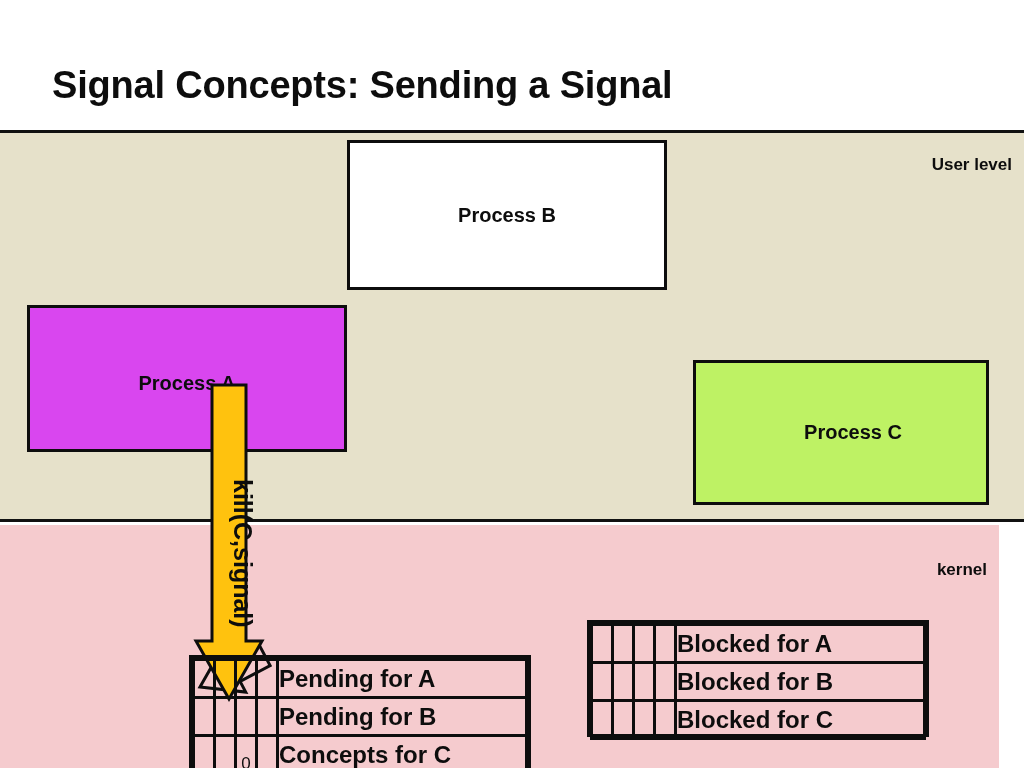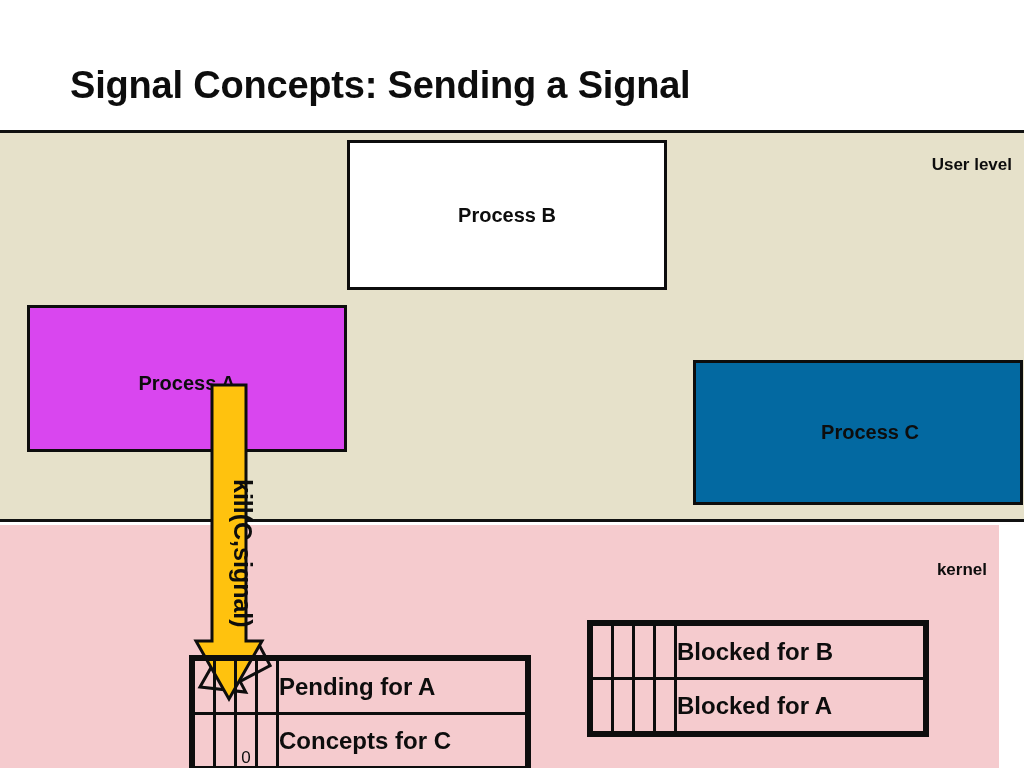--- a/index.html
+++ b/index.html
@@ -19,21 +19,20 @@
   #slide-title {
     position: absolute;
     left: 52px;
     top: 64px;
     font-size: 38px;
     font-weight: bold;
     color: #0d0d0d;
     letter-spacing: -0.2px;
     white-space: nowrap;
     font-family: "Liberation Sans", sans-serif;
-    margin-left: 18px;
   }
 
   
   #user-band {
     position: absolute;
     left: 0;
     top: 130px;
     width: 1024px;
     height: 392px;
     background: #e6e1ca;
@@ -74,22 +73,22 @@
     font-weight: bold;
     color: #0d0d0d;
   }
   #process-b-box {
     left: 347px; top: 140px;
     width: 320px; height: 150px;
     background: #ffffff;
   }
   #process-c-box {
     left: 693px; top: 360px;
-    width: 330px; height: 145px;
-    background: #0369a1;
+    width: 296px; height: 145px;
+    background: #bef264;
     padding-left: 24px;
   }
   #process-a-box {
     left: 27px; top: 305px;
     width: 320px; height: 147px;
     background: #d946ef;
     align-items: flex-end;
     justify-content: center;
     padding-bottom: 54px;
   }
@@ -198,40 +197,54 @@
       <tr>
         <td class="bit-cell"></td>
         <td class="bit-cell"></td>
         <td class="bit-cell"></td>
         <td class="bit-cell"></td>
         <td class="label-cell">Pending for A</td>
       </tr>
       <tr>
         <td class="bit-cell"></td>
         <td class="bit-cell"></td>
+        <td class="bit-cell"></td>
+        <td class="bit-cell"></td>
+        <td class="label-cell">Pending for B</td>
+      </tr>
+      <tr>
+        <td class="bit-cell"></td>
+        <td class="bit-cell"></td>
         <td class="bit-cell">0</td>
         <td class="bit-cell"></td>
         <td class="label-cell">Concepts for C</td>
       </tr>
     </tbody>
   </table>
 </div>
 
 <div class="signal-table" id="blocked-table">
   <table>
     <tbody>
       <tr>
         <td class="bit-cell"></td>
         <td class="bit-cell"></td>
         <td class="bit-cell"></td>
         <td class="bit-cell"></td>
+        <td class="label-cell">Blocked for A</td>
+      </tr>
+      <tr>
+        <td class="bit-cell"></td>
+        <td class="bit-cell"></td>
+        <td class="bit-cell"></td>
+        <td class="bit-cell"></td>
         <td class="label-cell">Blocked for B</td>
       </tr>
       <tr>
         <td class="bit-cell"></td>
         <td class="bit-cell"></td>
         <td class="bit-cell"></td>
         <td class="bit-cell"></td>
-        <td class="label-cell">Blocked for A</td>
+        <td class="label-cell">Blocked for C</td>
       </tr>
     </tbody>
   </table>
 </div>
 
 </body></html>

